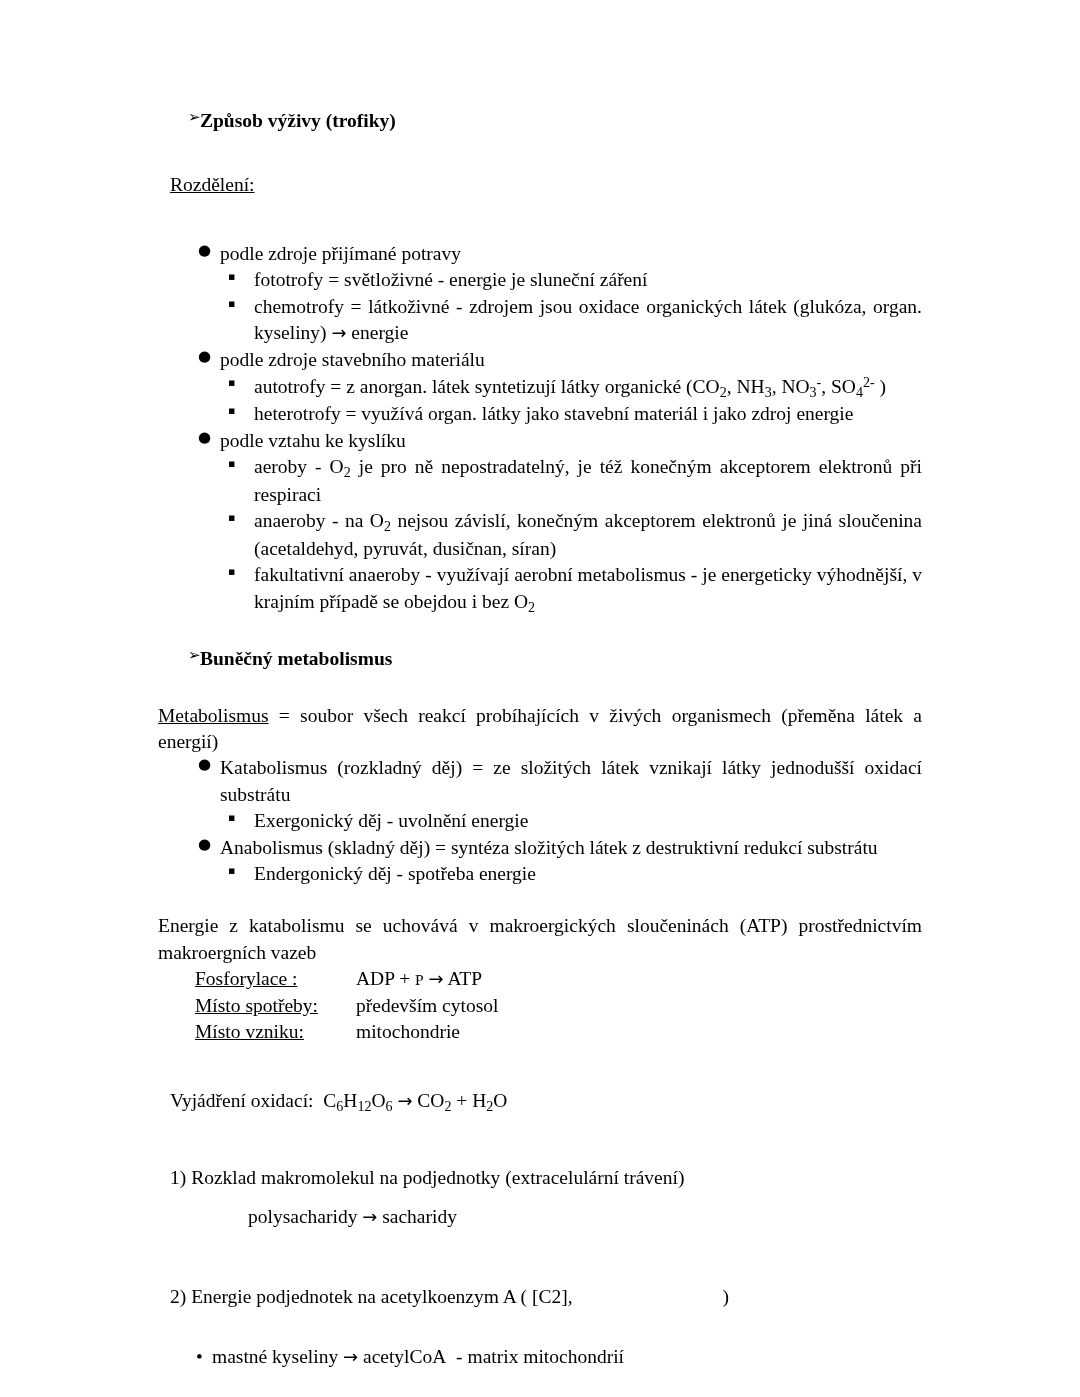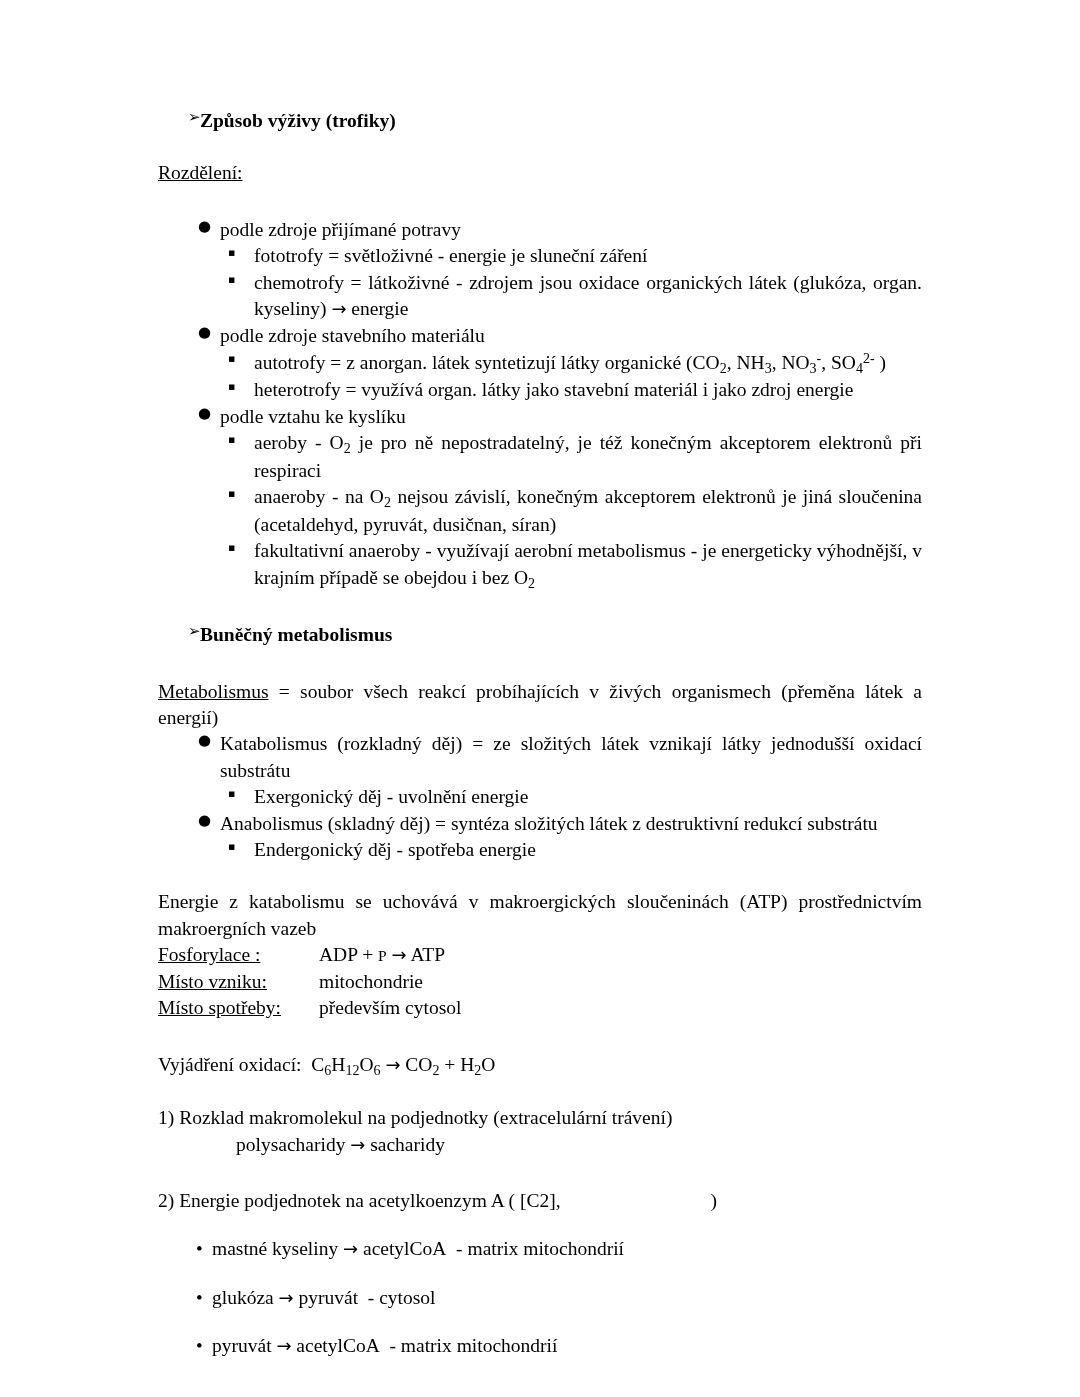--- a/index.html
+++ b/index.html
@@ -54,21 +54,21 @@
   .u { text-decoration: underline; }
   .gap-22 { height: 22px; }
   .gap-26 { height: 26px; }
   .gap-30 { height: 30px; }
 
   p.para {
     margin: 0;
     text-align: justify;
   }
   p.plain {
-    margin: 0;
+    margin: 12px;
     text-align: left;
   }
 
   
   .l1 {
     position: relative;
     padding-left: 62px;
     margin: 0;
     text-align: justify;
   }
@@ -98,20 +98,21 @@
   }
 
   
   .defrow {
     margin: 0;
     white-space: nowrap;
   }
   .defrow .lbl {
     display: inline-block;
     text-decoration: underline;
+    margin-left: 37px;
   }
   .defrow .val {
     display: inline-block;
     margin-left: 12px;
   }
 
   
   .dotline {
     position: relative;
     padding-left: 54px;
@@ -225,24 +226,24 @@
     </div>
 
     <div class="gap-26"></div>
 
     <p class="para">Energie z katabolismu se uchovává v makroergických sloučeninách (ATP) prostřednictvím makroergních vazeb</p>
 
     <p class="defrow">
       <span class="lbl" style="width:149px;">Fosforylace :</span><span class="val">ADP + <span class="smallcap-p">P</span> <span class="arrowg">→</span> ATP</span>
     </p>
     <p class="defrow">
+      <span class="lbl" style="width:149px;">Místo spotřeby:</span><span class="val">především cytosol</span>
+    </p>
+    <p class="defrow">
       <span class="lbl" style="width:149px;">Místo vzniku:</span><span class="val">mitochondrie</span>
-    </p>
-    <p class="defrow">
-      <span class="lbl" style="width:149px;">Místo spotřeby:</span><span class="val">především cytosol</span>
     </p>
 
     <div class="gap-30"></div>
 
     <p class="plain">
       <span>Vyjádření oxidací:</span>&nbsp;
       <span>C<sub>6</sub>H<sub>12</sub>O<sub>6</sub> <span class="arrowg">→</span> CO<sub>2</sub> + H<sub>2</sub>O</span>
     </p>
 
     <div class="gap-26"></div>

